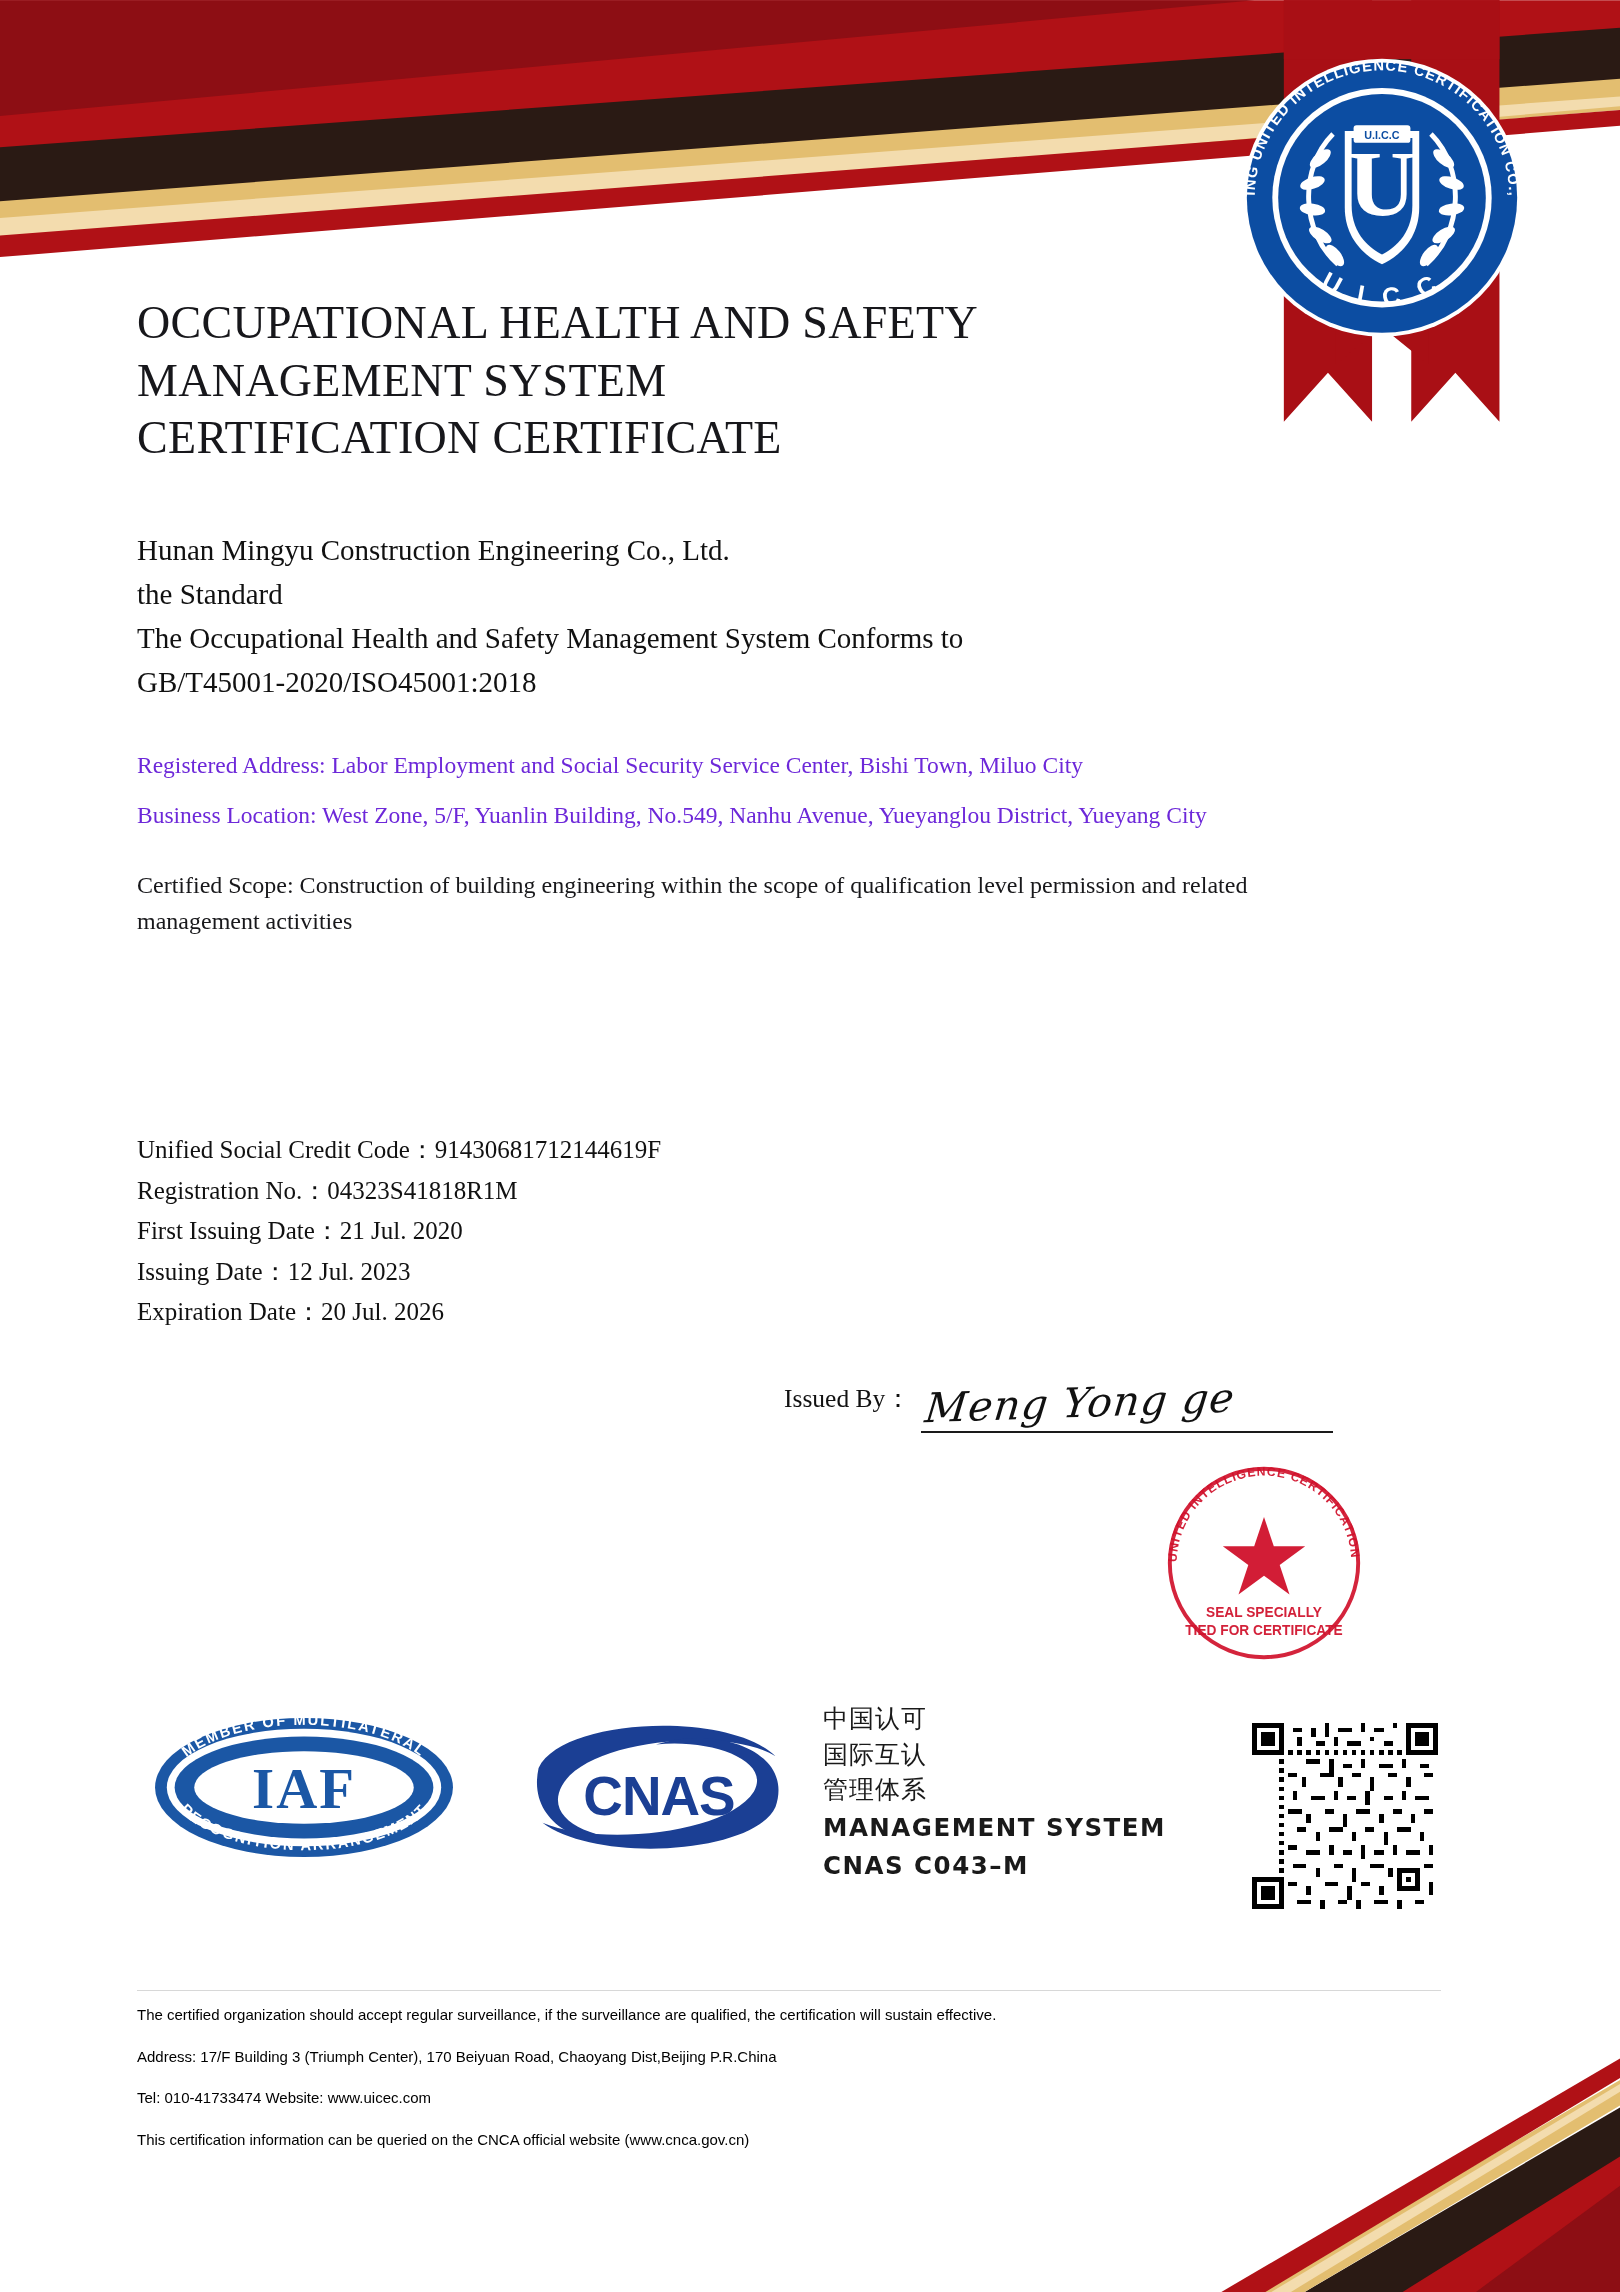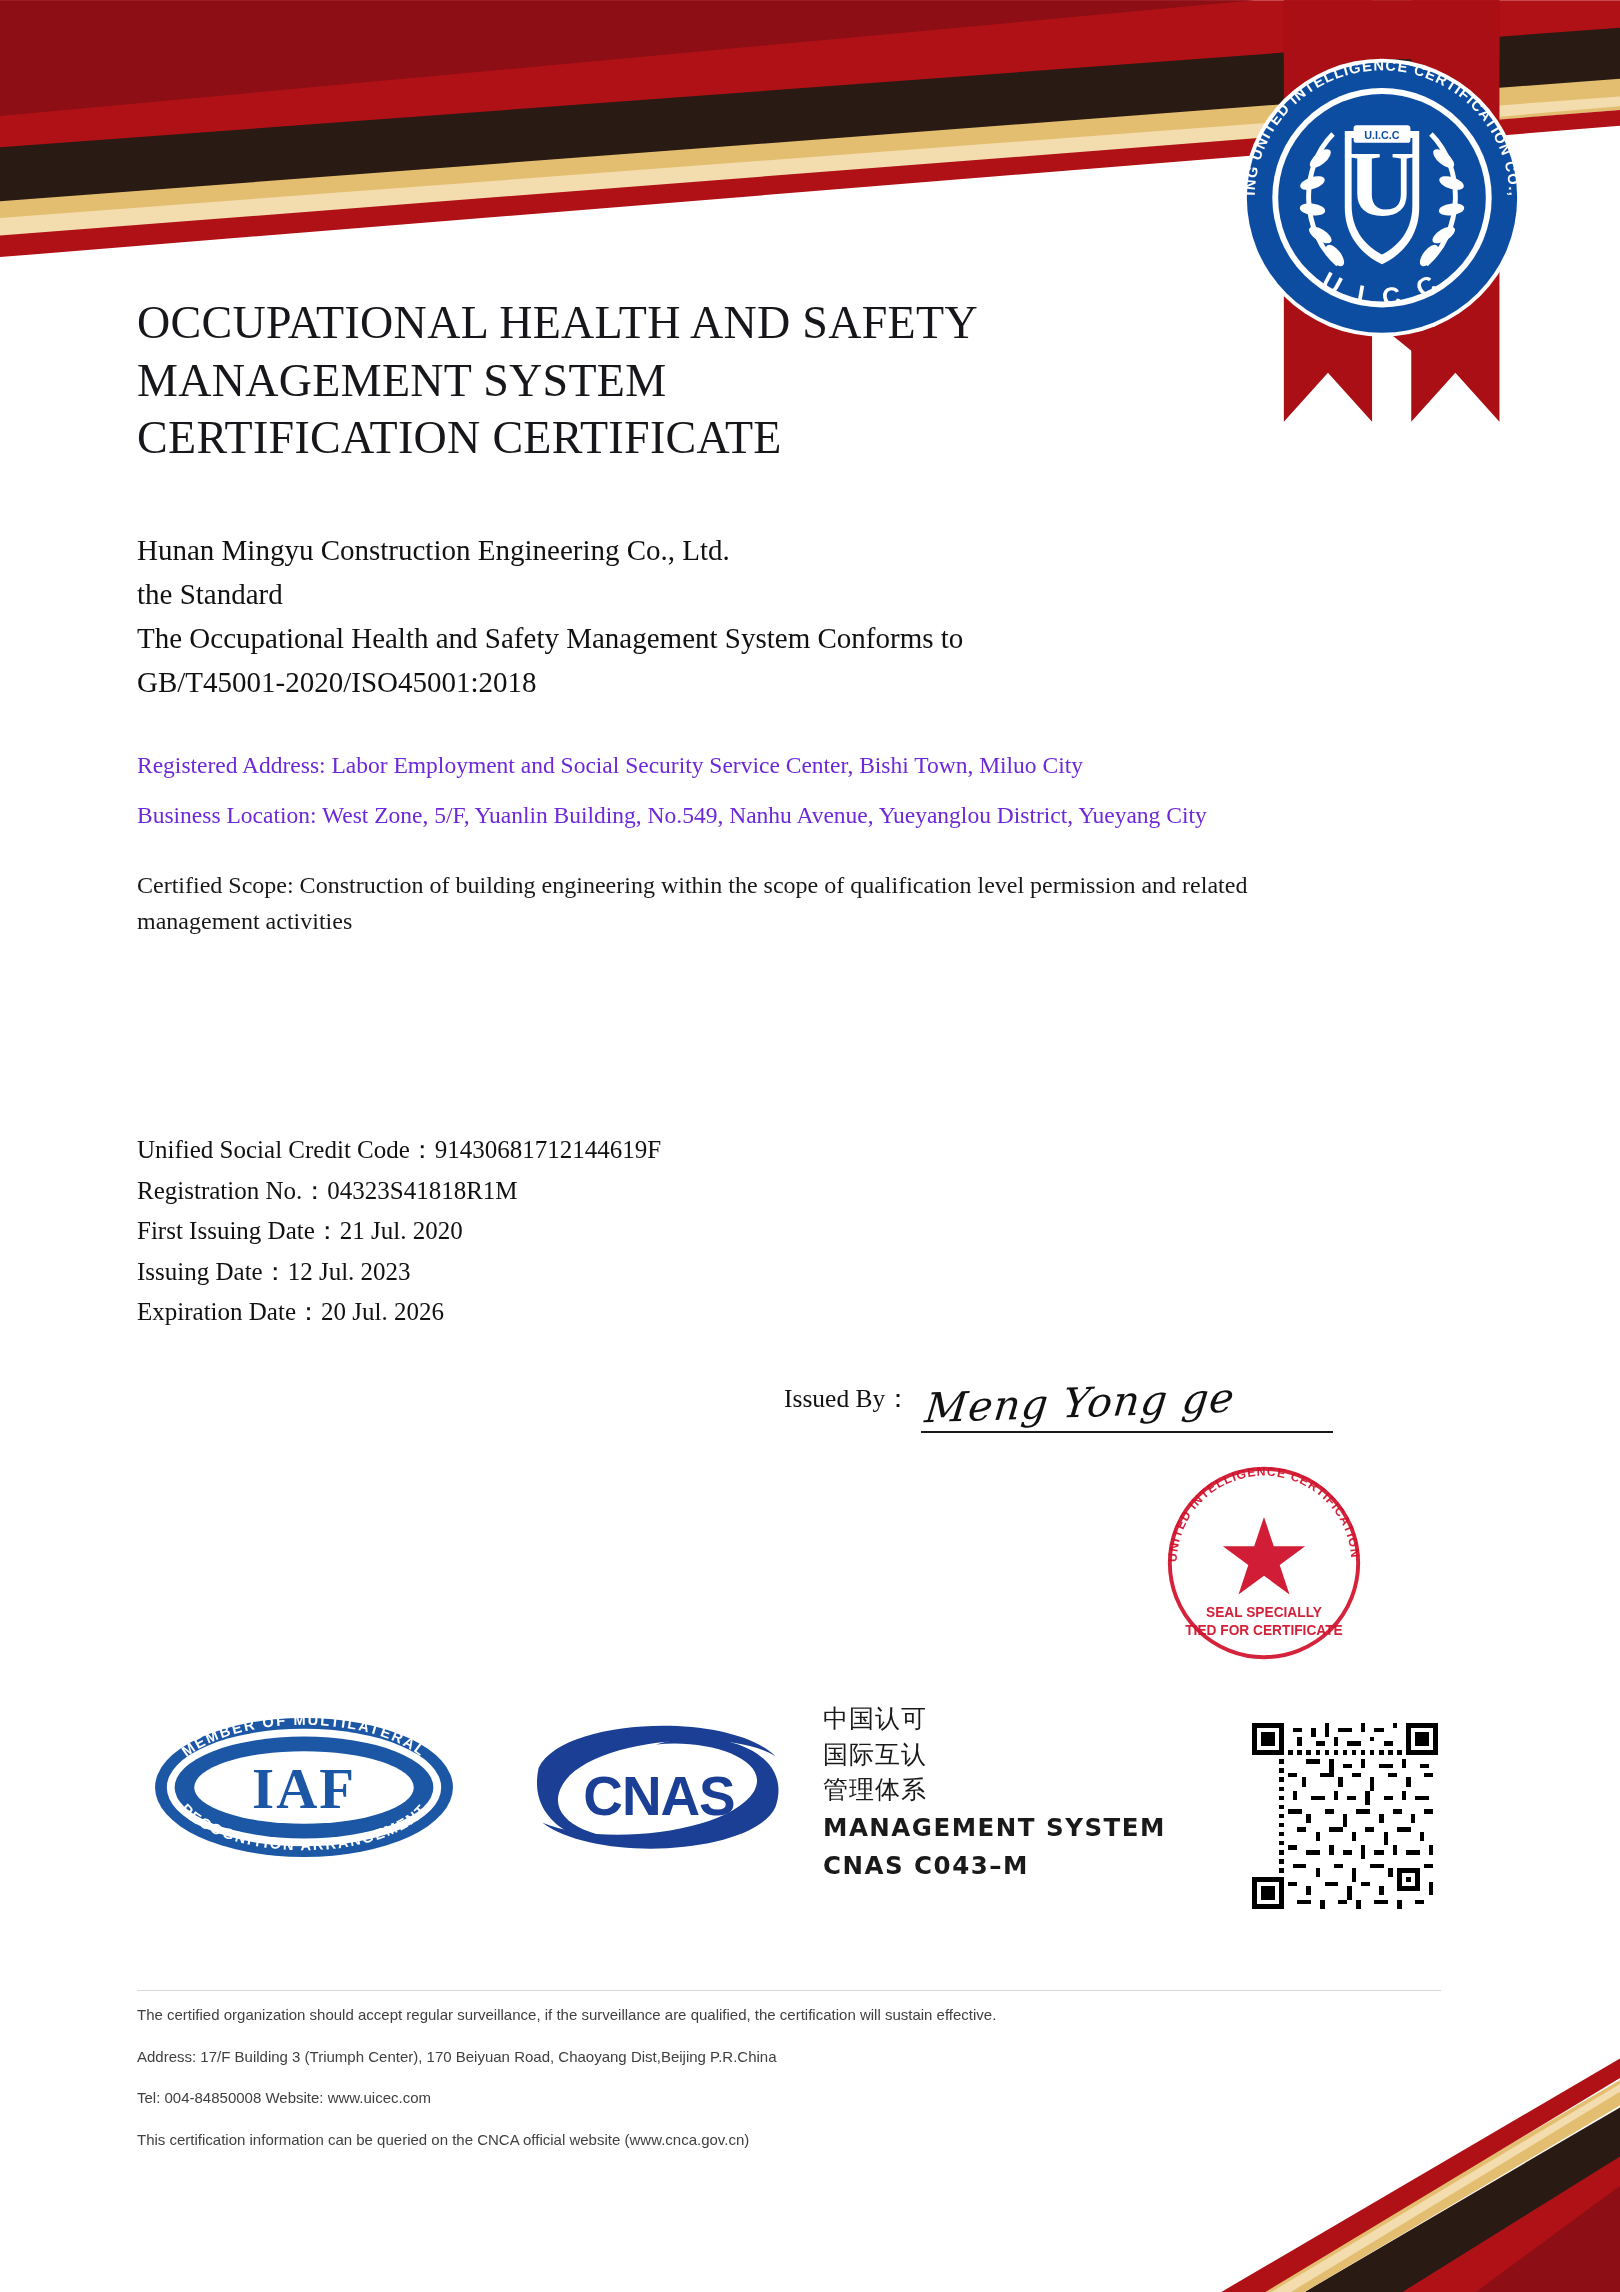--- a/index.html
+++ b/index.html
@@ -174,21 +174,21 @@
     height: 186px;
   }
 
   
   .footer {
     position: absolute;
     left: 137px;
     top: 1990px;
     width: 1304px;
     font-family: "Liberation Sans", sans-serif;
-    color: #404040;
+    color: #000000;
   }
   .footer .sep {
     border-top: 1px solid #d8d8d8;
     margin-bottom: 13.7px;
   }
   .footer p {
     margin: 0 0 21.6px 0;
     font-size: 15px;
     line-height: 1.35;
   }
@@ -500,18 +500,18 @@
             <rect x="36" y="39" width="2" height="1"></rect>
         </g>
       </svg>
     </div>
   </div>
 
   <div class="footer">
     <div class="sep"></div>
     <p>The certified organization should accept regular surveillance, if the surveillance are qualified, the certification will sustain effective.</p>
     <p>Address: 17/F Building 3 (Triumph Center), 170 Beiyuan Road, Chaoyang Dist,Beijing P.R.China</p>
-    <p>Tel: 004-84850008      Website: www.uicec.com</p>
+    <p>Tel: 010-41733474      Website: www.uicec.com</p>
     <p>This certification information can be queried on the CNCA official website (www.cnca.gov.cn)</p>
   </div>
 
 </div>
 
 
 </body></html>

